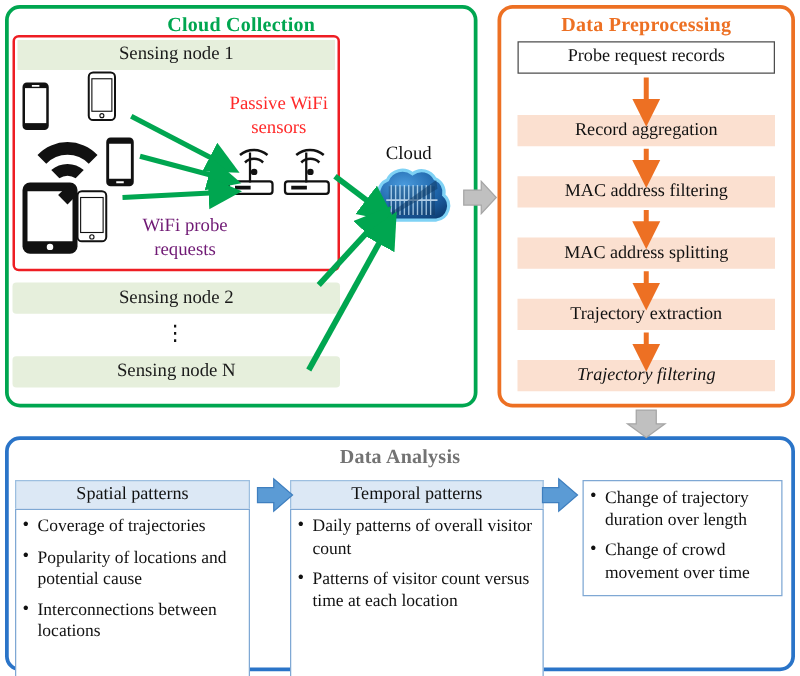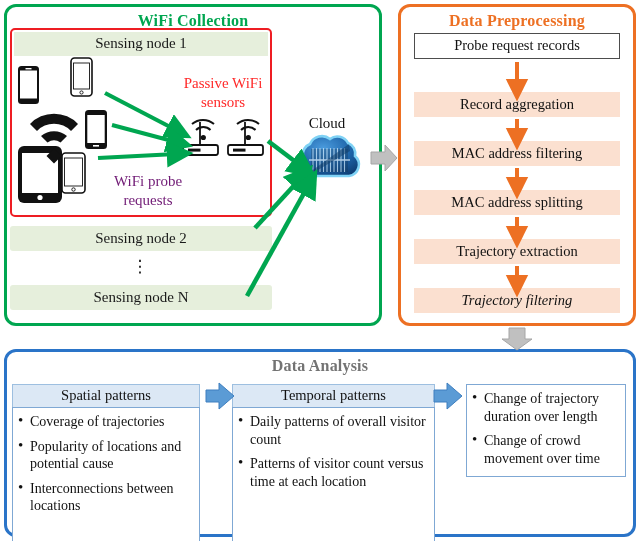--- a/index.html
+++ b/index.html
@@ -109,21 +109,21 @@
 
   svg{display:block;overflow:visible;}
   .svg-layer{position:absolute;left:0;top:0;width:640px;height:541px;pointer-events:none;}
 </style>
 </head>
 <body>
 
 <div class="stage">
 
   <div class="panel" id="collection-panel">
-    <div class="panel-title" id="collection-title">WiFi Collection</div>
+    <div class="panel-title" id="collection-title">Cloud Collection</div>
   </div>
 
   <div id="sensing-node-1">
     <div class="node-header">Sensing node 1</div>
   </div>
 
   <div class="node-bar" id="sensing-node-2">Sensing node 2</div>
   <div id="node-ellipsis">⋮</div>
   <div class="node-bar" id="sensing-node-n">Sensing node N</div>
 

